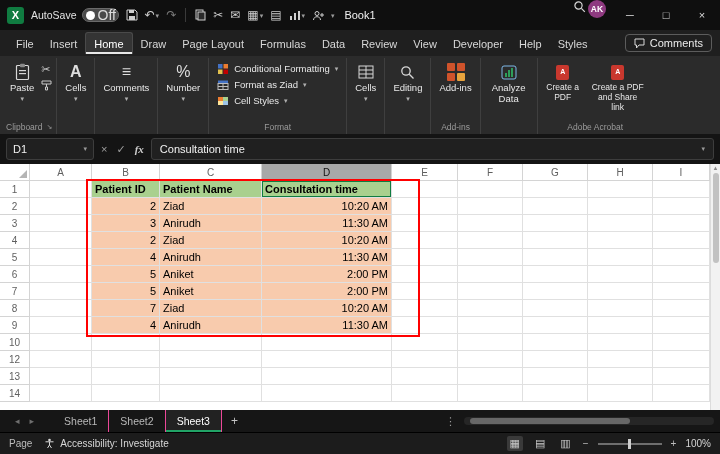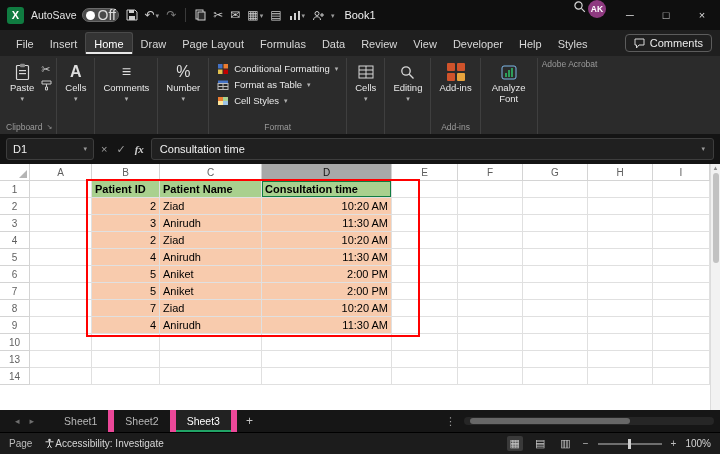--- a/index.html
+++ b/index.html
@@ -69,31 +69,31 @@
   .cell.thdr{font-weight:bold;}
   .cell.active-cell{box-shadow:inset 0 0 0 1px #107C41;}
   .red-box{position:absolute;left:86px;top:15px;width:334px;height:158px;border:2px solid #FF0000;pointer-events:none;}
   .vscroll{width:10px;background:#f2f2f2;border-left:1px solid #dcdcdc;display:flex;flex-direction:column;align-items:center;padding:1px 0;color:#8a8a8a;font-size:6px;flex:0 0 auto;}
   .vthumb{width:6px;flex:0 0 90px;background:#c2c2c2;border-radius:3px;margin-top:2px;}
 
   
   .sheetbar{height:22px;background:#161616;display:flex;align-items:center;font-size:10.5px;color:#b8b8b8;padding-left:10px;flex:0 0 auto;}
   .snav{color:#6f6f6f;font-size:9px;padding:0 5px;}
   .sheet-strip{display:flex;align-items:stretch;height:100%;margin-left:14px;}
-  .stab{display:flex;align-items:center;padding:0 11px;border-right:6px solid #ec4899;}
+  .stab{display:flex;align-items:center;padding:0 11px;border-right:1px solid #ec4899;}
   .stab.active{color:#fff;background:#222;box-shadow:inset 0 -2px 0 #21A366;}
   .add-tab{padding:0 9px;font-size:12px;color:#c5c5c5;display:flex;align-items:center;}
   .sheet-right{margin-left:auto;display:flex;align-items:center;gap:8px;padding-right:6px;}
   .kebab{color:#9a9a9a;font-size:11px;}
   .hscroll{width:250px;height:8px;background:#262626;border-radius:4px;position:relative;}
   .hthumb{position:absolute;left:6px;top:1px;width:160px;height:6px;background:#676767;border-radius:3px;}
 
   
   .statusbar{height:22px;background:#1c1c1c;border-top:1px solid #000;display:flex;align-items:center;font-size:10px;color:#bdbdbd;padding:0 9px;gap:12px;flex:0 0 auto;}
-  .acc-chip{display:flex;align-items:center;color:#d8d8d8;}
+  .acc-chip{display:flex;align-items:center;gap:5px;color:#d8d8d8;}
   .status-right{margin-left:auto;display:flex;align-items:center;gap:9px;}
   .view-ic{font-size:11px;color:#c9c9c9;padding:1px 3px;}
   .view-ic.active{background:#3a3a3a;border-radius:2px;}
   .zoom-track{width:64px;height:2px;background:#6e6e6e;position:relative;}
   .zoom-thumb{position:absolute;left:30px;top:-4px;width:3px;height:10px;background:#cfcfcf;}
   .zoom-label{color:#d5d5d5;}
   svg{display:block;}
 </style>
 </head>
 <body>
@@ -271,21 +271,21 @@
           <span>Conditional Formatting</span>
           <span class="chev">▾</span>
         </div>
         <div class="menu-btn">
           <svg width="12" height="12" viewBox="0 0 12 12">
               <rect x="1" y="1.5" width="10" height="3" fill="#4472C4"></rect>
               <rect x="1" y="4.5" width="10" height="6" fill="none" stroke="#bdbdbd"></rect>
               <line x1="1" y1="7.5" x2="11" y2="7.5" stroke="#bdbdbd"></line>
               <line x1="6" y1="4.5" x2="6" y2="10.5" stroke="#bdbdbd"></line>
             </svg>
-          <span>Format as Table</span>
+          <span>Format as Ziad</span>
           <span class="chev">▾</span>
         </div>
         <div class="menu-btn">
           <svg width="12" height="12" viewBox="0 0 12 12">
               <rect x="1" y="2" width="5" height="4" fill="#ED7D31"></rect>
               <rect x="6" y="2" width="5" height="4" fill="#A9D08E"></rect>
               <rect x="1" y="6" width="5" height="4" fill="#FFE699"></rect>
               <rect x="6" y="6" width="5" height="4" fill="#9DC3E6"></rect>
             </svg>
           <span>Cell Styles</span>
@@ -353,26 +353,40 @@
     <div class="rg-body">
       <div class="big-btn" style="max-width:48px;">
         <span class="big-icon">
           <svg width="16" height="15" viewBox="0 0 16 15">
               <rect x="1" y="1" width="14" height="13" rx="2" fill="none" stroke="#7EB8E8"></rect>
               <rect x="4" y="8" width="2" height="4" fill="#2E9E5B"></rect>
               <rect x="7" y="5" width="2" height="7" fill="#2E9E5B"></rect>
               <rect x="10" y="3" width="2" height="9" fill="#2E9E5B"></rect>
             </svg>
         </span>
-        <span>Analyze Font</span>
-      </div>
-    </div>
-  </div>
-
-  <div class="rgroup">
+        <span>Analyze Data</span>
+      </div>
+    </div>
+  </div>
+
+  <div class="rgroup">
+    <div class="rg-body">
+      <div class="big-btn" style="max-width:42px;">
+        <span class="big-icon">
+            <span class="pdf-ic">A</span>
+          </span>
+        <span style="font-size:8.5px;">Create a PDF</span>
+      </div>
+      <div class="big-btn" style="max-width:62px;">
+        <span class="big-icon">
+            <span class="pdf-ic">A</span>
+          </span>
+        <span style="font-size:8.5px;">Create a PDF and Share link</span>
+      </div>
+    </div>
     <div class="rg-label">
         <span>Adobe Acrobat</span>
       </div>
   </div>
 </div>
 
 <div class="formula-row">
   <div class="name-box">
     <span>D1</span>
     <span class="mini-chev">▾</span>
@@ -518,20 +532,32 @@
         <div class="cell" style="width: 68px;"></div>
         <div class="cell" style="width: 102px;"></div>
         <div class="cell" style="width: 130px;"></div>
         <div class="cell" style="width: 66px;"></div>
         <div class="cell" style="width: 65px;"></div>
         <div class="cell" style="width: 65px;"></div>
         <div class="cell" style="width: 65px;"></div>
         <div class="cell" style="width: 57px;"></div>
       </div>
       <div class="grow">
+        <div class="ch" style="width: 30px;">12</div>
+        <div class="cell" style="width: 62px;"></div>
+        <div class="cell" style="width: 68px;"></div>
+        <div class="cell" style="width: 102px;"></div>
+        <div class="cell" style="width: 130px;"></div>
+        <div class="cell" style="width: 66px;"></div>
+        <div class="cell" style="width: 65px;"></div>
+        <div class="cell" style="width: 65px;"></div>
+        <div class="cell" style="width: 65px;"></div>
+        <div class="cell" style="width: 57px;"></div>
+      </div>
+      <div class="grow">
         <div class="ch" style="width: 30px;">13</div>
         <div class="cell" style="width: 62px;"></div>
         <div class="cell" style="width: 68px;"></div>
         <div class="cell" style="width: 102px;"></div>
         <div class="cell" style="width: 130px;"></div>
         <div class="cell" style="width: 66px;"></div>
         <div class="cell" style="width: 65px;"></div>
         <div class="cell" style="width: 65px;"></div>
         <div class="cell" style="width: 65px;"></div>
         <div class="cell" style="width: 57px;"></div>

